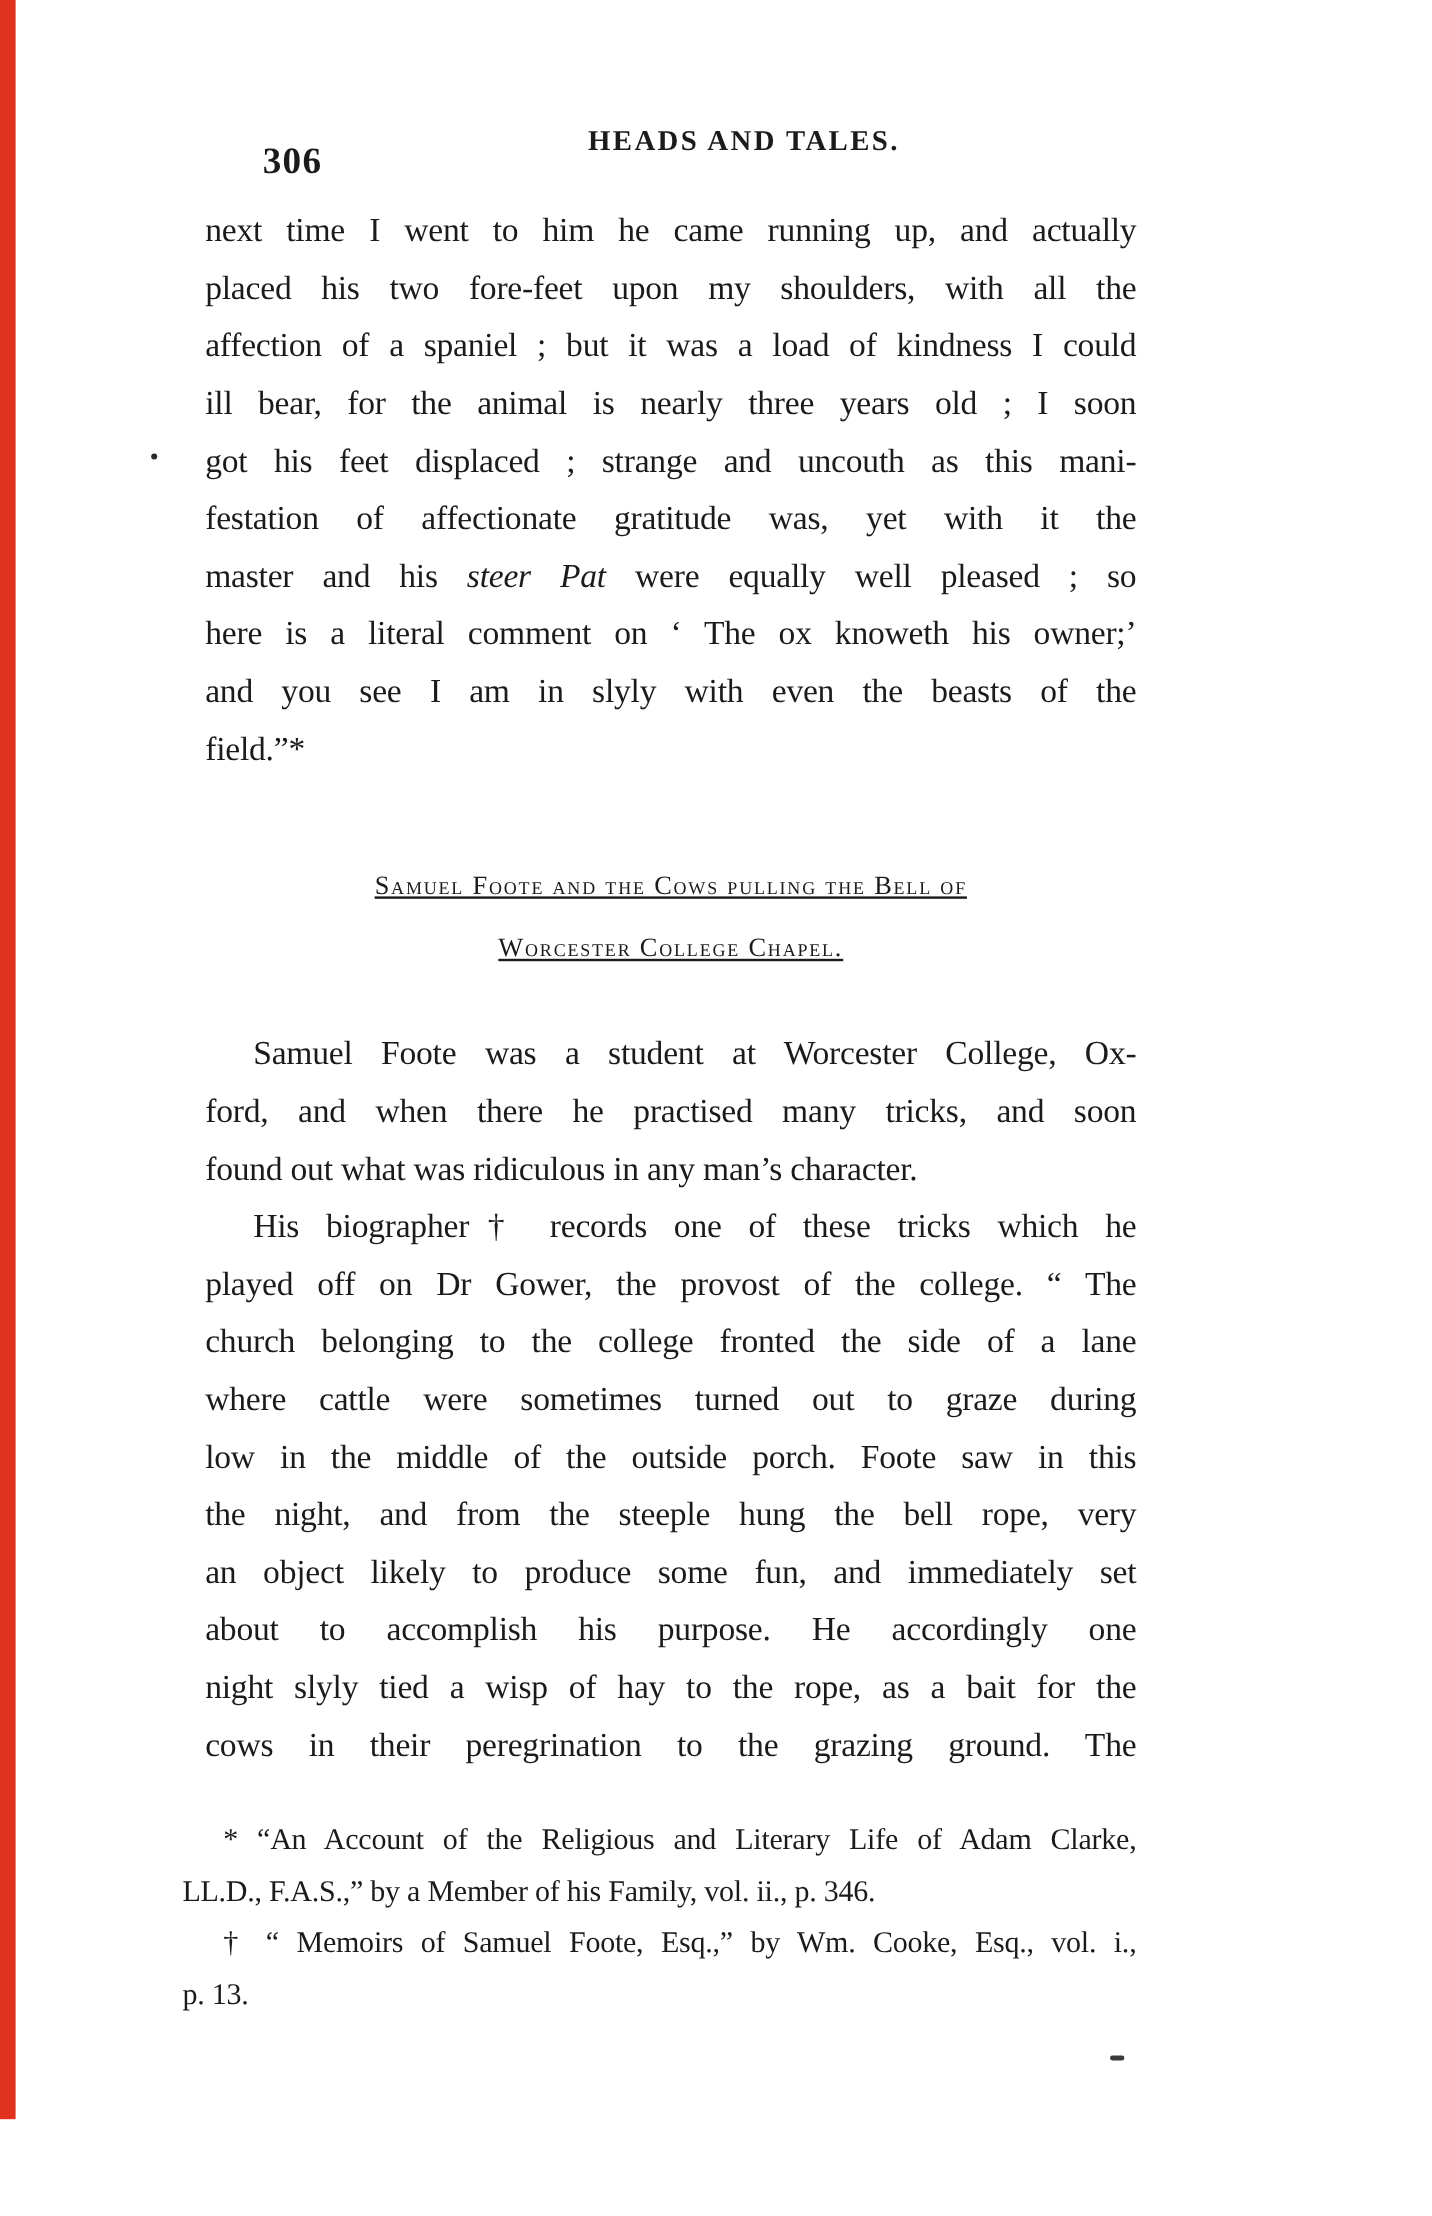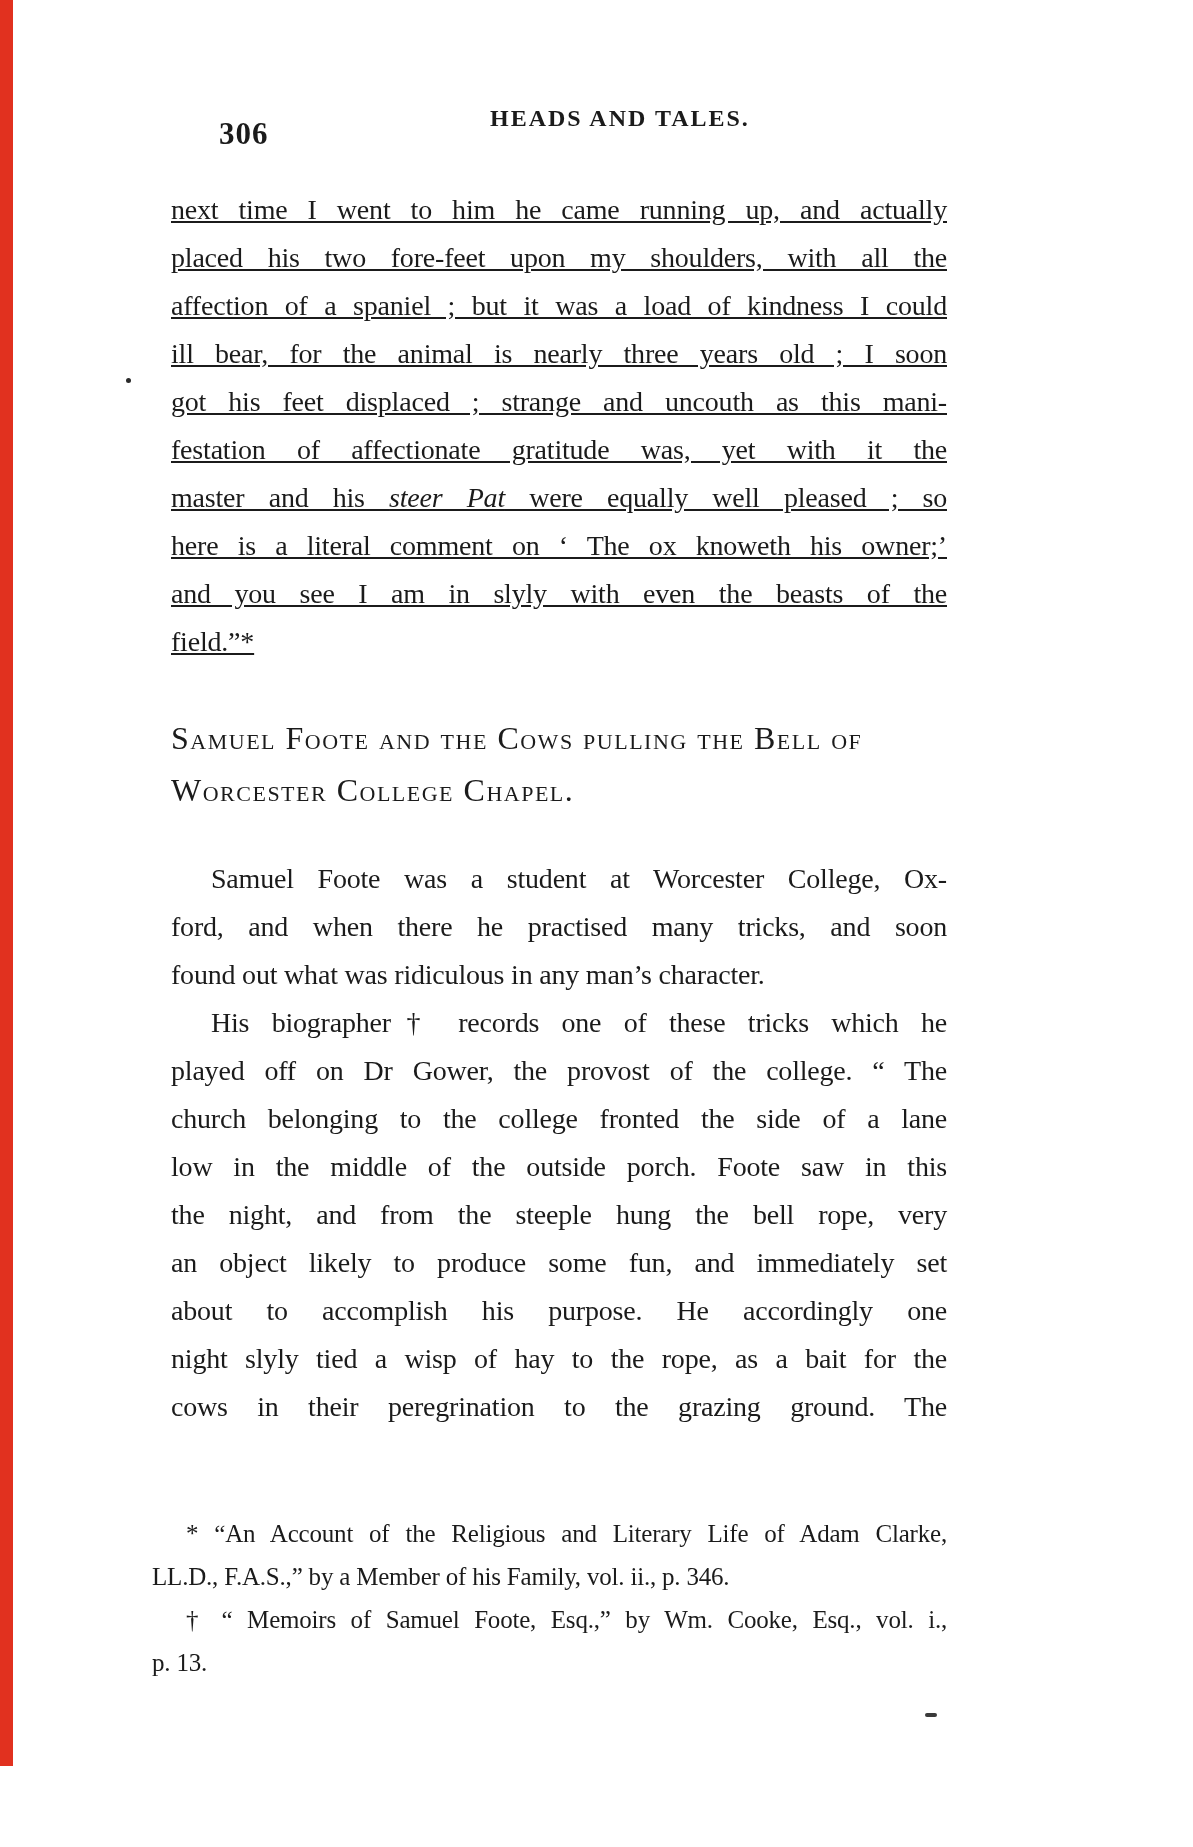--- a/index.html
+++ b/index.html
@@ -20,38 +20,39 @@
     position: absolute; left: 171px; top: 116px;
     font-size: 31px; font-weight: bold; letter-spacing: 1px; margin-left: 48px;
   }
   .running-title {
     position: absolute; left: 490px; top: 105px;
     font-size: 24px; letter-spacing: 2px; font-weight: bold;
   }
   .textcol {
     position: absolute; left: 171px; width: 776px;
   }
-  .p1 { top: 186px; text-decoration: underline; }
+  .p1 { top: 169px; }
   .p2 { top: 855px; }
   .body-text {
     font-size: 28px; line-height: 48px; letter-spacing: -0.2px;
   }
   .line {
     white-space: nowrap;
     text-align: justify;
     text-align-last: justify;
     text-justify: inter-word;
   }
   .line.short { text-align: center; text-align-last: left; }
   .line.indent { text-indent: 40px; }
   .heading {
     position: absolute; left: 171px; top: 712px; width: 776px;
     font-variant: small-caps;
-    font-size: 32px; line-height: 52px; letter-spacing: 1.5px;
-    text-align: left;
+    font-size: 22px; line-height: 52px; letter-spacing: 1.5px;
+    text-align: center;
+    text-decoration: underline;
   }
   .footnotes {
     position: absolute; left: 152px; top: 1512px; width: 795px;
     font-size: 25px; line-height: 43px; letter-spacing: -0.2px;
   }
   .footnotes .line.indent { text-indent: 34px; }
   .speck-dot {
     position: absolute; left: 126px; top: 378px;
     width: 5px; height: 5px; background: #2a2a2a; border-radius: 50%;
   }
@@ -87,20 +88,21 @@
   <div>Worcester College Chapel.</div>
 </div>
 
 <div class="textcol p2 body-text">
   <div class="line indent">Samuel Foote was a student at Worcester College, Ox-</div>
   <div class="line">ford, and when there he practised many tricks, and soon</div>
   <div class="line short">found out what was ridiculous in any man’s character.</div>
   <div class="line indent">His biographer† records one of these tricks which he</div>
   <div class="line">played off on Dr Gower, the provost of the college. “ The</div>
   <div class="line">church belonging to the college fronted the side of a lane</div>
+  <div class="line">where cattle were sometimes turned out to graze during</div>
   <div class="line">low in the middle of the outside porch. Foote saw in this</div>
   <div class="line">the night, and from the steeple hung the bell rope, very</div>
   <div class="line">an object likely to produce some fun, and immediately set</div>
   <div class="line">about to accomplish his purpose. He accordingly one</div>
   <div class="line">night slyly tied a wisp of hay to the rope, as a bait for the</div>
   <div class="line">cows in their peregrination to the grazing ground. The</div>
 </div>
 
 <div class="footnotes">
   <div class="line indent">* “An Account of the Religious and Literary Life of Adam Clarke,</div>

